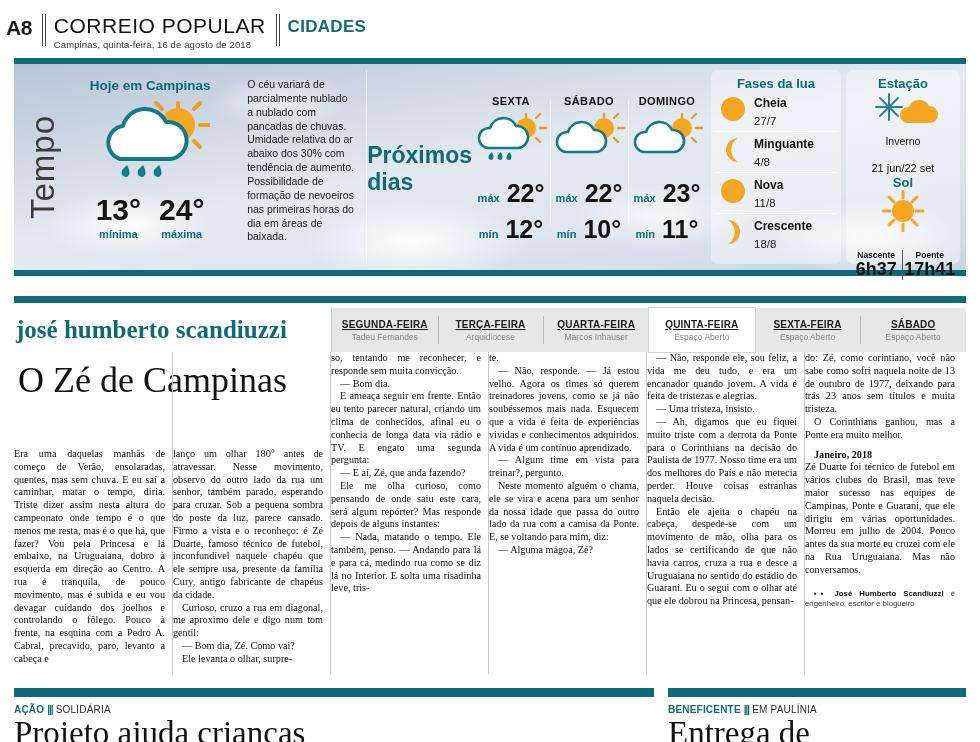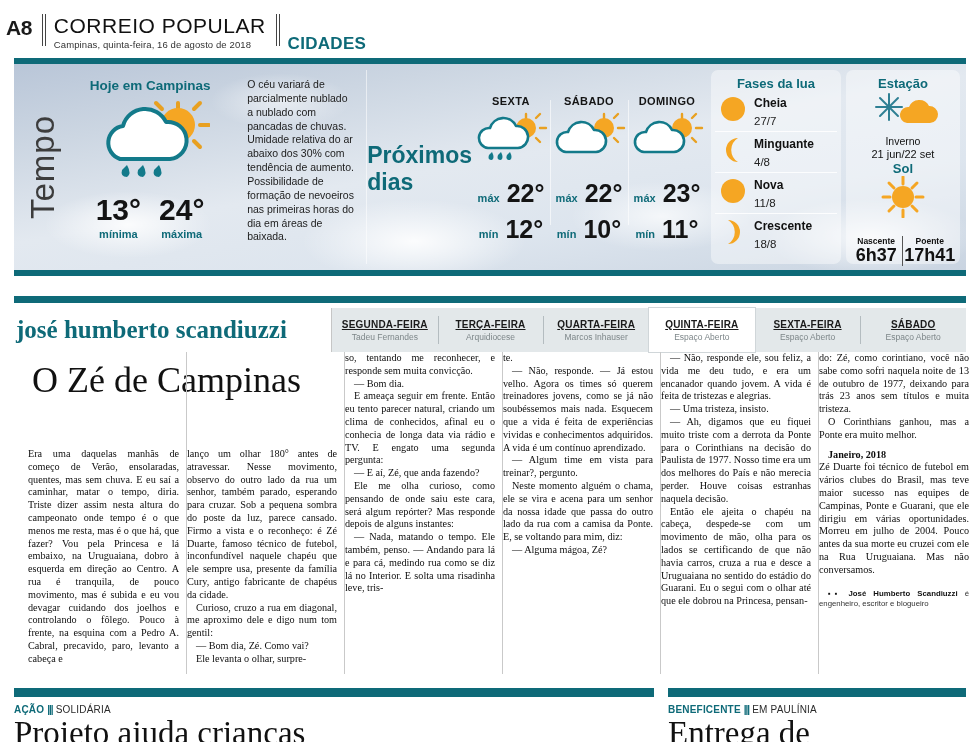--- a/index.html
+++ b/index.html
@@ -14,21 +14,21 @@
   }
 
   
   .masthead { display: flex; align-items: flex-start; padding: 14px 0 0 6px; height: 48px; }
   .folio { font-size: 21px; font-weight: bold; letter-spacing: -0.5px; padding-top: 2px; }
   .rule-double { width: 4px; height: 32px; margin: 0 8px 0 10px;
     border-left: 1.5px solid #444; border-right: 1.5px solid #444; }
   .paper-block { padding-top: 1px; }
   .paper-name { font-size: 21px; letter-spacing: 0.5px; color: #111; line-height: 1; }
   .paper-date { font-size: 9.5px; color: #333; margin-top: 3px; letter-spacing: 0.1px; }
-  .section-kicker { font-size: 17px; font-weight: bold; color: #0e6a78; letter-spacing: 0.3px; padding-top: 3px; margin-top: 17px; }
+  .section-kicker { font-size: 17px; font-weight: bold; color: #0e6a78; letter-spacing: 0.3px; padding-top: 3px; }
 
   
   .weather-band {
     position: absolute; left: 14px; top: 58px; width: 952px; height: 218px;
     background: linear-gradient(170deg,#b9c6d8 0%, #ccd6e2 22%, #e3e9f0 48%, #dde5ee 70%, #c9d4e1 100%);
     border-top: 6px solid #0e6a78; border-bottom: 6px solid #0e6a78;
     display: flex; padding: 6px; gap: 5px;
   }
   .cloudbg::before {
     content:""; position:absolute; inset:0; pointer-events:none;
@@ -82,21 +82,21 @@
   .moon-row:last-child { border-bottom: none; }
   .moon-txt .nm { font-size: 12px; font-weight: bold; color: #111; line-height: 1.1; }
   .moon-txt .dt { font-size: 11.5px; color: #222; line-height: 1.15; }
 
   .wx-season {
     width: 116px; background: rgba(255,255,255,.42); border-radius: 7px;
     padding: 6px 4px; text-align: center; position: relative; z-index: 2;
   }
   .season-title { font-size: 13px; font-weight: bold; color: #0e6a78; }
   .season-name { font-size: 10.5px; color: #111; margin-top: 2px; }
-  .season-range { font-size: 11px; color: #111; margin-top: 1px; }
+  .season-range { font-size: 11px; color: #111; margin-top: 15px; }
   .sol-title { font-size: 13px; font-weight: bold; color: #0e6a78; margin-top: 1px; }
   .sun-times { display: flex; justify-content: center; gap: 0; margin-top: 14px; }
   .sun-cell { flex: 1; }
   .sun-cell + .sun-cell { border-left: 1px solid #555; }
   .sun-lbl { font-size: 8.5px; font-weight: bold; color: #111; }
   .sun-val { font-size: 18px; font-weight: bold; color: #111; line-height: 1.1; }
 
   
   .col-bar { position: absolute; left: 14px; top: 296px; width: 952px; }
   .col-bar-rule { height: 7px; background: #0e6a78; }
@@ -109,21 +109,21 @@
   }
   .col-tabs { flex: 1; display: flex; background: #e3e8ea; }
   .tab { flex: 1; display: flex; flex-direction: column; align-items: center; justify-content: center; position: relative; }
   .tab + .tab::before { content:""; position:absolute; left:0; top:18%; height:64%; width:1px; background:#b4bcc0; }
   .tab.active { background: #ffffff; box-shadow: 0 0 0 1px #d0d6d9; }
   .tab.active::before, .tab.active + .tab::before { background: transparent; }
   .tab-day { font-size: 10px; font-weight: bold; color: #1a1a1a; letter-spacing: .2px; text-decoration: underline; }
   .tab-sub { font-size: 8.5px; color: #7d8689; margin-top: 2px; }
 
   
-  .article { position: absolute; left: 28px; top: 352px; width: 952px; height: 322px; }
+  .article { position: absolute; left: 14px; top: 352px; width: 952px; height: 322px; }
   .headline {
     font-family: "Liberation Serif", serif; font-size: 36px; color: #111;
     width: 300px; line-height: 1.05; position: absolute; left: 4px; top: 10px;
   }
   .cols { display: flex; height: 100%; gap: 0; }
   .col {
     width: 158px; padding: 0 7px 0 0; position: relative;
     font-family: "Liberation Serif", serif;
     font-size: 10.2px; line-height: 1.255; text-align: justify; color: #0d0d0d;
     overflow: hidden;

